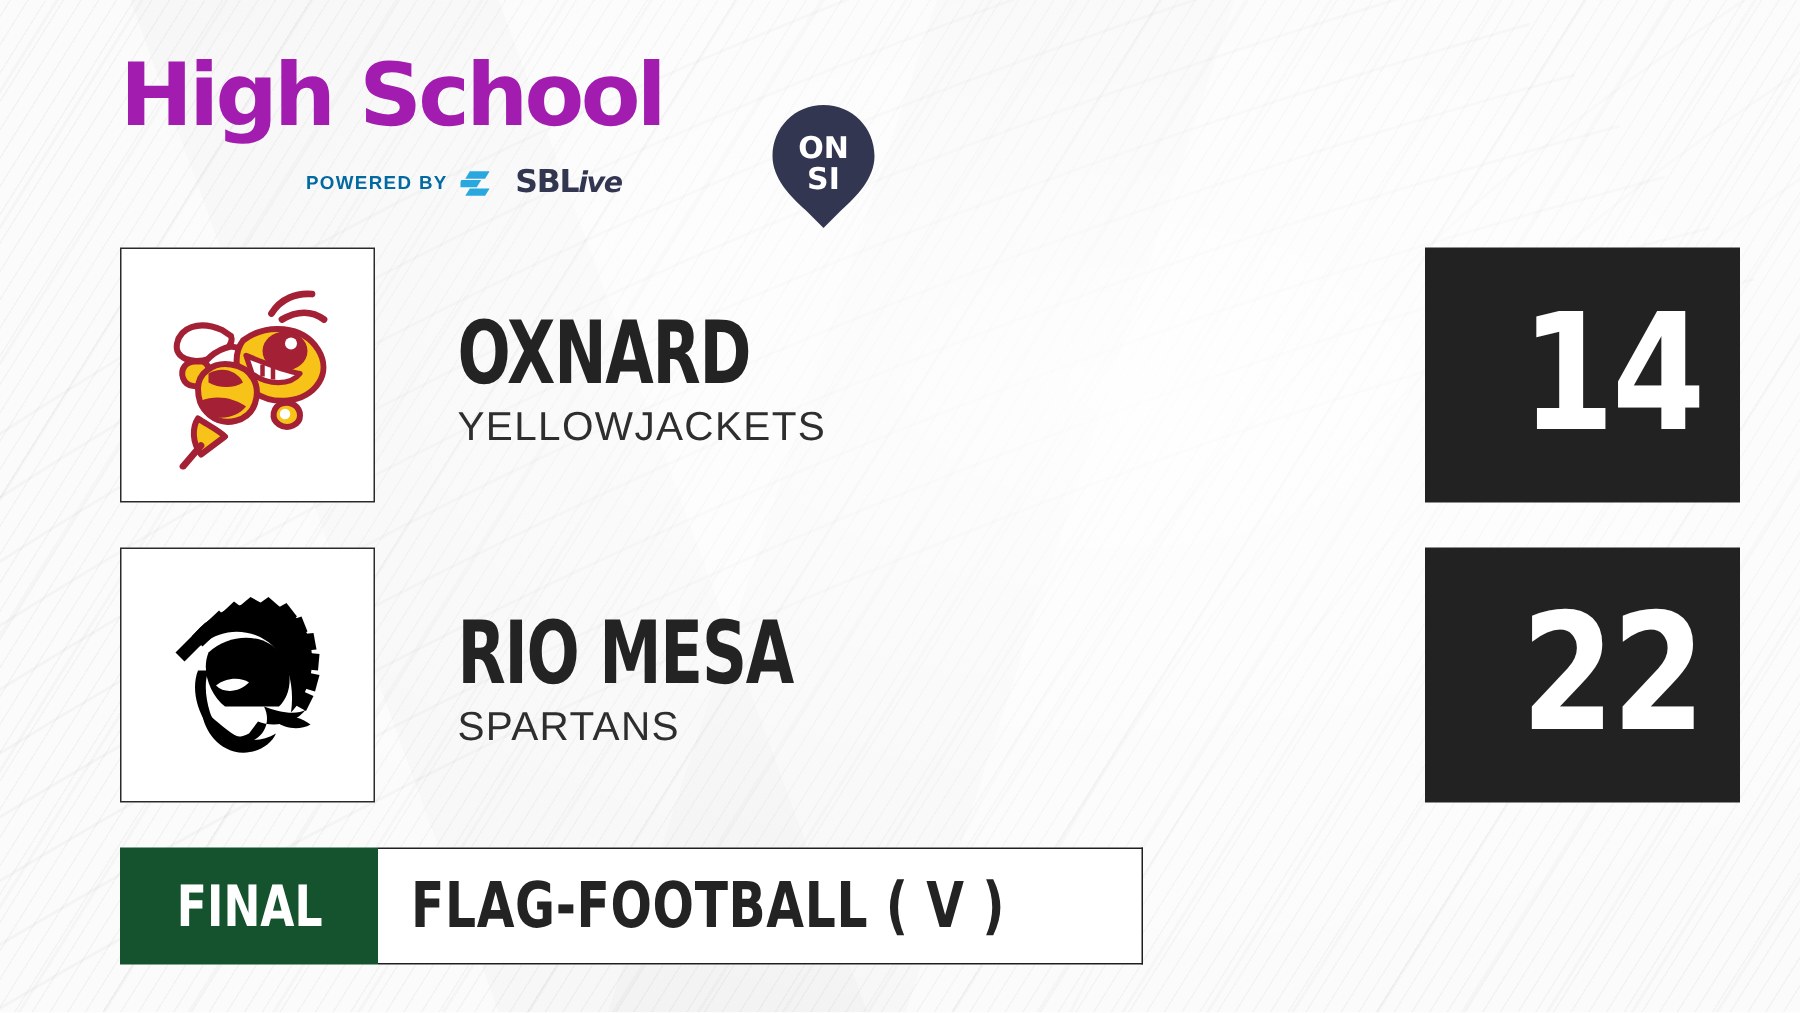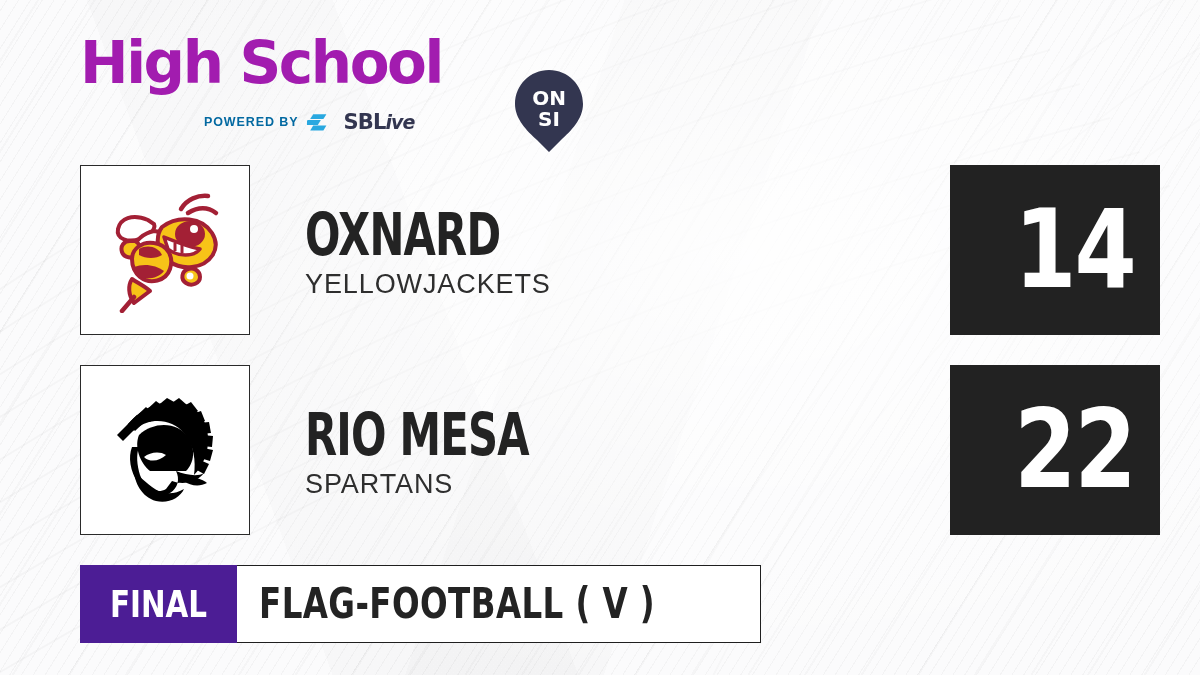--- a/index.html
+++ b/index.html
@@ -217,43 +217,43 @@
   
   .status-bar {
     position: absolute;
     left: 80px;
     top: 565px;
     height: 78px;
     display: flex;
     align-items: stretch;
   }
   .status-final {
-    width: 157px;
-    background: #4c1d95;
+    width: 172px;
+    background: #14532d;
     display: flex;
     align-items: center;
     justify-content: center;
   }
   .status-final-label {
     font-family: "DejaVu Sans Condensed", "DejaVu Sans", sans-serif;
     font-weight: bold;
     font-size: 38px;
     line-height: 38px;
     color: #ffffff;
     letter-spacing: 0px;
     transform: scaleX(0.86);
   }
   .status-sport {
     background: #ffffff;
     border: 1.4px solid #1f1f1f;
     border-left: none;
     box-sizing: border-box;
     display: flex;
     align-items: center;
-    padding: 0 40px 0 22px;
+    padding: 0 26px 0 22px;
   }
   .status-sport-label {
     font-family: "DejaVu Sans Condensed", "DejaVu Sans", sans-serif;
     font-weight: bold;
     font-size: 42px;
     line-height: 42px;
     color: #232323;
     letter-spacing: 0.5px;
     white-space: nowrap;
     transform: scaleX(0.86);

